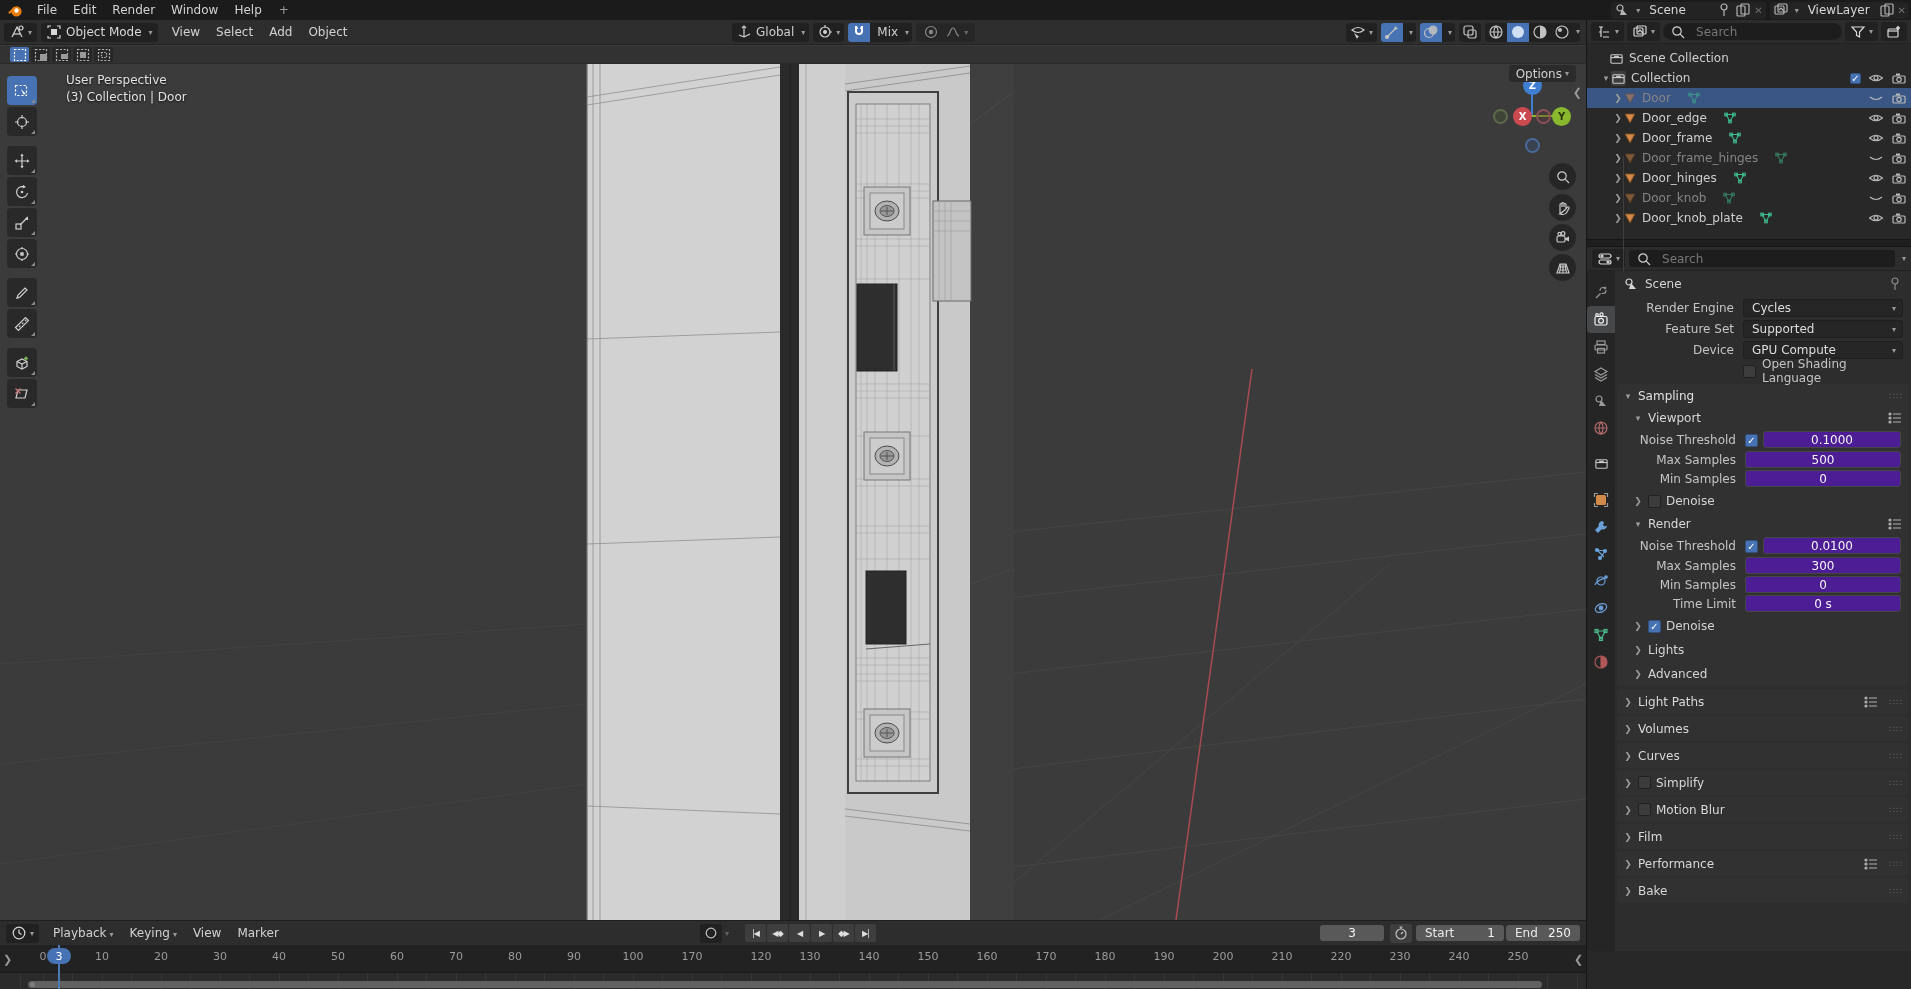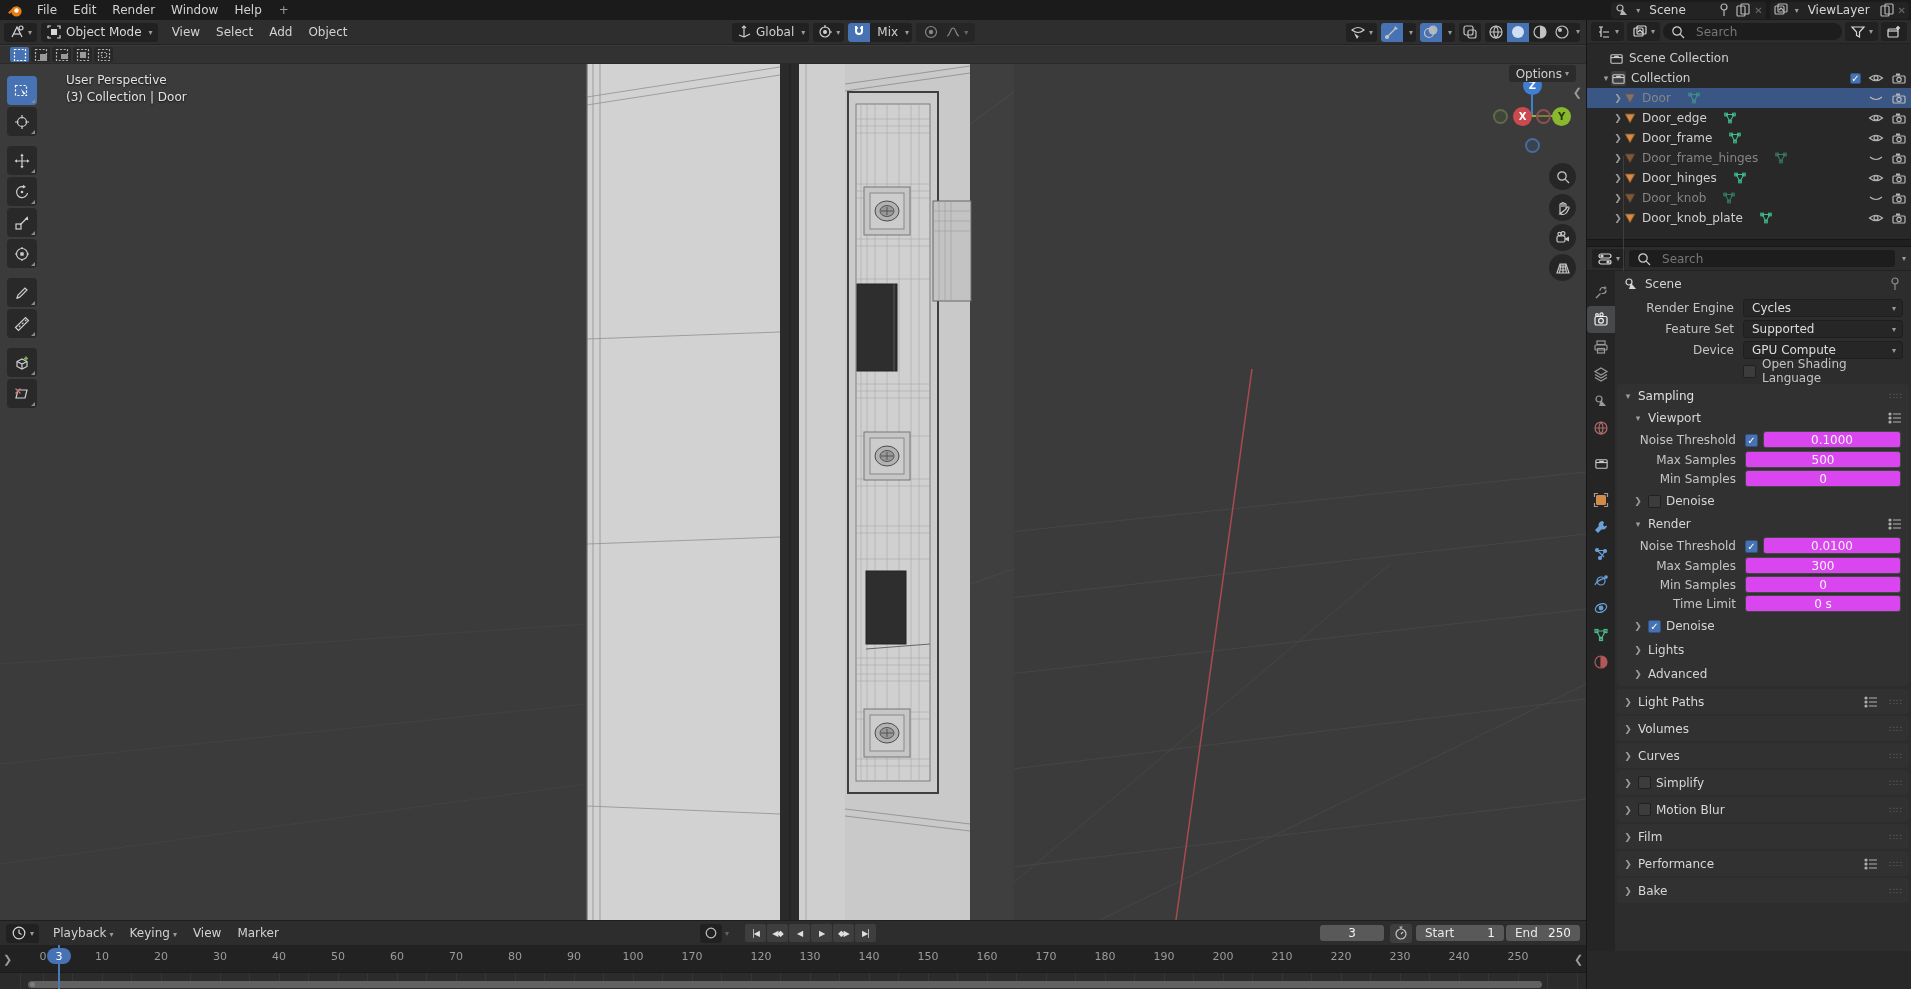--- a/index.html
+++ b/index.html
@@ -104,21 +104,21 @@
   .ptab.active{background:#47484a;border-radius:4px 0 0 4px;color:#f0f0f0;}
   .ptab.gap{margin-top:9px;}
   .pr-content{flex:1;background:#2d2d2d;overflow:hidden;padding-bottom:4px;}
   .crumb{display:flex;align-items:center;height:26px;padding:0 8px;gap:6px;color:#d6d6d6;}
   .crumb .pin{margin-left:auto;color:#8b8b8b;}
   .prow{display:flex;align-items:center;height:20px;margin:1px 8px 1px 0;}
   .prow .plabel{width:128px;text-align:right;padding-right:9px;color:#c4c4c4;flex:none;}
   .dd{flex:1;height:18px;background:#262626;border-radius:3px;display:flex;align-items:center;
       padding:0 6px 0 8px;color:#ddd;border:1px solid #1e1e1e;}
   .dd .chev{margin-left:auto;}
-  .fld{flex:1;height:17px;background:#d946ef;border-radius:3px;display:flex;align-items:center;justify-content:center;
+  .fld{flex:1;height:17px;background:#4c1d95;border-radius:3px;display:flex;align-items:center;justify-content:center;
        color:#f4f4f4;border:1px solid #464646;margin-bottom:1px;}
   .chk{width:13px;height:13px;border-radius:2px;background:#3c3c3c;border:1px solid #202020;flex:none;
        display:flex;align-items:center;justify-content:center;color:#fff;font-size:10px;}
   .chk.checked{background:#4772b3;border-color:#33517e;}
   .panel{background:#313131;border-radius:4px;margin:3px 2px;}
   .panel-h{height:23px;display:flex;align-items:center;padding:0 6px;color:#e0e0e0;gap:5px;}
   .subpanel-h{height:22px;display:flex;align-items:center;padding:0 6px 0 16px;color:#d8d8d8;gap:5px;}
   .caret{color:#9c9c9c;font-size:9px;width:10px;text-align:center;}
   .grip{margin-left:auto;color:#636363;font-size:9px;letter-spacing:1px;}
   .preseti{color:#b0b0b0;margin-left:auto;}

